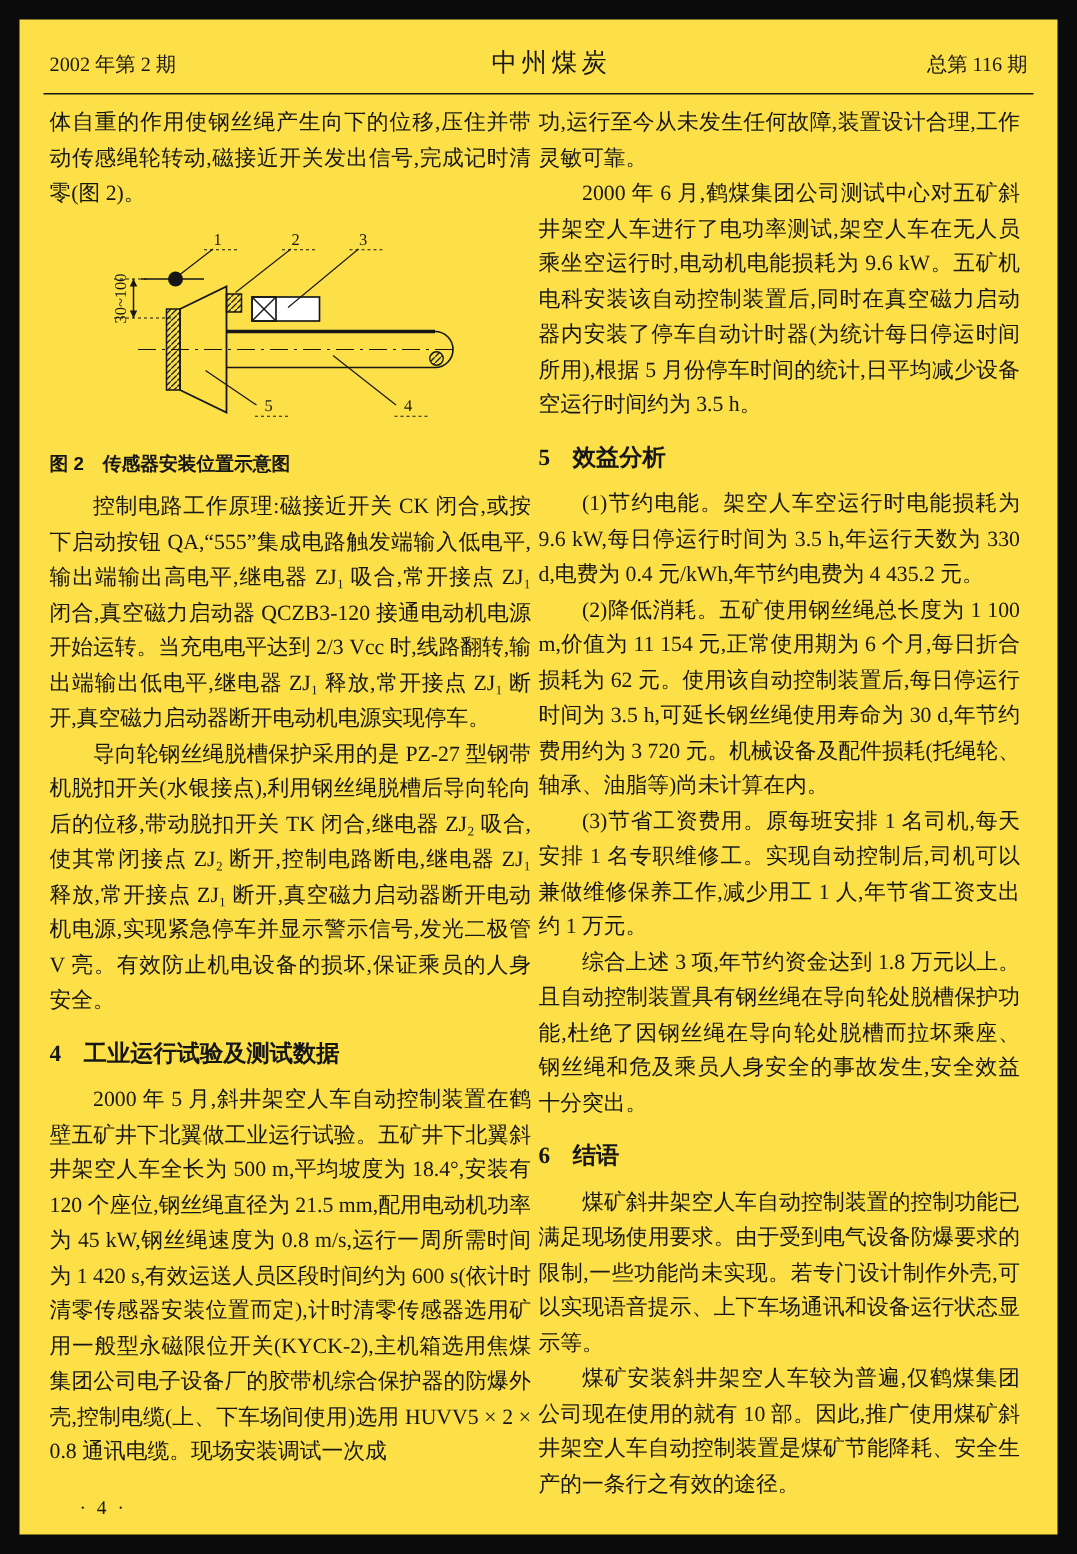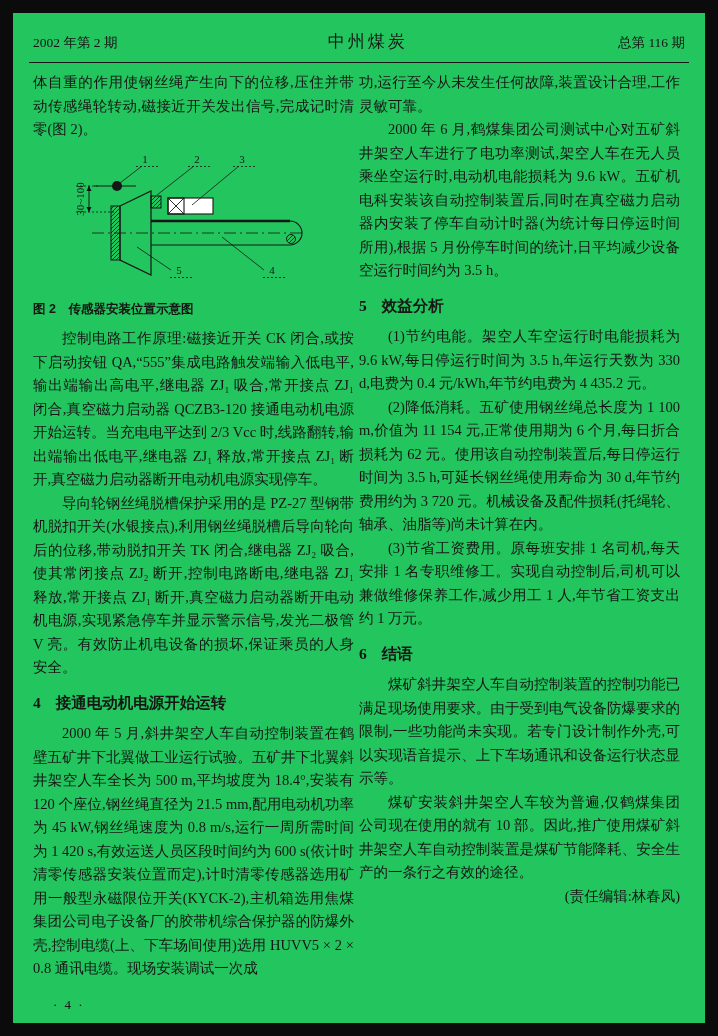--- a/index.html
+++ b/index.html
@@ -3,21 +3,21 @@
 <meta charset="utf-8">
 <style>
   html,body { margin:0; padding:0; background:#777; }
   .scan {
     position:relative; width:718px; height:1036px;
     background:#0b0b0b;
     font-family:"Liberation Serif","DejaVu Serif",serif;
   }
   .sheet {
     position:absolute; left:13px; top:13px; width:692px; height:1010px;
-    background:#22c55e; color:#161616; overflow:hidden;
+    background:#fde047; color:#161616; overflow:hidden;
   }
   .header-row {
     margin:0 16px; padding:17px 4px 9px;
     display:flex; justify-content:space-between; align-items:baseline;
     border-bottom:1.5px solid #151515; font-size:13.5px;
   }
   .journal-title { font-size:17px; letter-spacing:3px; font-weight:400; }
   .columns { display:flex; gap:5px; padding:8px 20px 0; height:932px; }
   .col {
     width:321px; overflow:hidden;
@@ -125,38 +125,39 @@
             <text x="145" y="128" text-anchor="middle">5</text>
           </svg>
           <div class="fig-caption">图 2　传感器安装位置示意图</div>
         </div>
 
         <p>控制电路工作原理:磁接近开关 CK 闭合,或按下启动按钮 QA,“555”集成电路触发端输入低电平,输出端输出高电平,继电器 ZJ₁ 吸合,常开接点 ZJ₁ 闭合,真空磁力启动器 QCZB3-120 接通电动机电源开始运转。当充电电平达到 2/3 Vcc 时,线路翻转,输出端输出低电平,继电器 ZJ₁ 释放,常开接点 ZJ₁ 断开,真空磁力启动器断开电动机电源实现停车。</p>
         <p>导向轮钢丝绳脱槽保护采用的是 PZ-27 型钢带机脱扣开关(水银接点),利用钢丝绳脱槽后导向轮向后的位移,带动脱扣开关 TK 闭合,继电器 ZJ₂ 吸合,使其常闭接点 ZJ₂ 断开,控制电路断电,继电器 ZJ₁ 释放,常开接点 ZJ₁ 断开,真空磁力启动器断开电动机电源,实现紧急停车并显示警示信号,发光二极管 V 亮。有效防止机电设备的损坏,保证乘员的人身安全。</p>
 
         <h2 class="sec">
           <span class="num">4</span>
-          <span>接通电动机电源开始运转</span>
+          <span>工业运行试验及测试数据</span>
         </h2>
 
         <p>2000 年 5 月,斜井架空人车自动控制装置在鹤壁五矿井下北翼做工业运行试验。五矿井下北翼斜井架空人车全长为 500 m,平均坡度为 18.4°,安装有 120 个座位,钢丝绳直径为 21.5 mm,配用电动机功率为 45 kW,钢丝绳速度为 0.8 m/s,运行一周所需时间为 1 420 s,有效运送人员区段时间约为 600 s(依计时清零传感器安装位置而定),计时清零传感器选用矿用一般型永磁限位开关(KYCK-2),主机箱选用焦煤集团公司电子设备厂的胶带机综合保护器的防爆外壳,控制电缆(上、下车场间使用)选用 HUVV5 × 2 × 0.8 通讯电缆。现场安装调试一次成</p>
       </div>
 
       <div class="col">
         <p class="noindent">功,运行至今从未发生任何故障,装置设计合理,工作灵敏可靠。</p>
         <p>2000 年 6 月,鹤煤集团公司测试中心对五矿斜井架空人车进行了电功率测试,架空人车在无人员乘坐空运行时,电动机电能损耗为 9.6 kW。五矿机电科安装该自动控制装置后,同时在真空磁力启动器内安装了停车自动计时器(为统计每日停运时间所用),根据 5 月份停车时间的统计,日平均减少设备空运行时间约为 3.5 h。</p>
 
         <h2 class="sec">
           <span class="num">5</span>
           <span>效益分析</span>
         </h2>
 
         <p>(1)节约电能。架空人车空运行时电能损耗为 9.6 kW,每日停运行时间为 3.5 h,年运行天数为 330 d,电费为 0.4 元/kWh,年节约电费为 4 435.2 元。</p>
         <p>(2)降低消耗。五矿使用钢丝绳总长度为 1 100 m,价值为 11 154 元,正常使用期为 6 个月,每日折合损耗为 62 元。使用该自动控制装置后,每日停运行时间为 3.5 h,可延长钢丝绳使用寿命为 30 d,年节约费用约为 3 720 元。机械设备及配件损耗(托绳轮、轴承、油脂等)尚未计算在内。</p>
         <p>(3)节省工资费用。原每班安排 1 名司机,每天安排 1 名专职维修工。实现自动控制后,司机可以兼做维修保养工作,减少用工 1 人,年节省工资支出约 1 万元。</p>
+        <p>综合上述 3 项,年节约资金达到 1.8 万元以上。且自动控制装置具有钢丝绳在导向轮处脱槽保护功能,杜绝了因钢丝绳在导向轮处脱槽而拉坏乘座、钢丝绳和危及乘员人身安全的事故发生,安全效益十分突出。</p>
 
         <h2 class="sec">
           <span class="num">6</span>
           <span>结语</span>
         </h2>
 
         <p>煤矿斜井架空人车自动控制装置的控制功能已满足现场使用要求。由于受到电气设备防爆要求的限制,一些功能尚未实现。若专门设计制作外壳,可以实现语音提示、上下车场通讯和设备运行状态显示等。</p>
         <p>煤矿安装斜井架空人车较为普遍,仅鹤煤集团公司现在使用的就有 10 部。因此,推广使用煤矿斜井架空人车自动控制装置是煤矿节能降耗、安全生产的一条行之有效的途径。</p>
         <p class="editor noindent">(责任编辑:林春凤)</p>
       </div>

